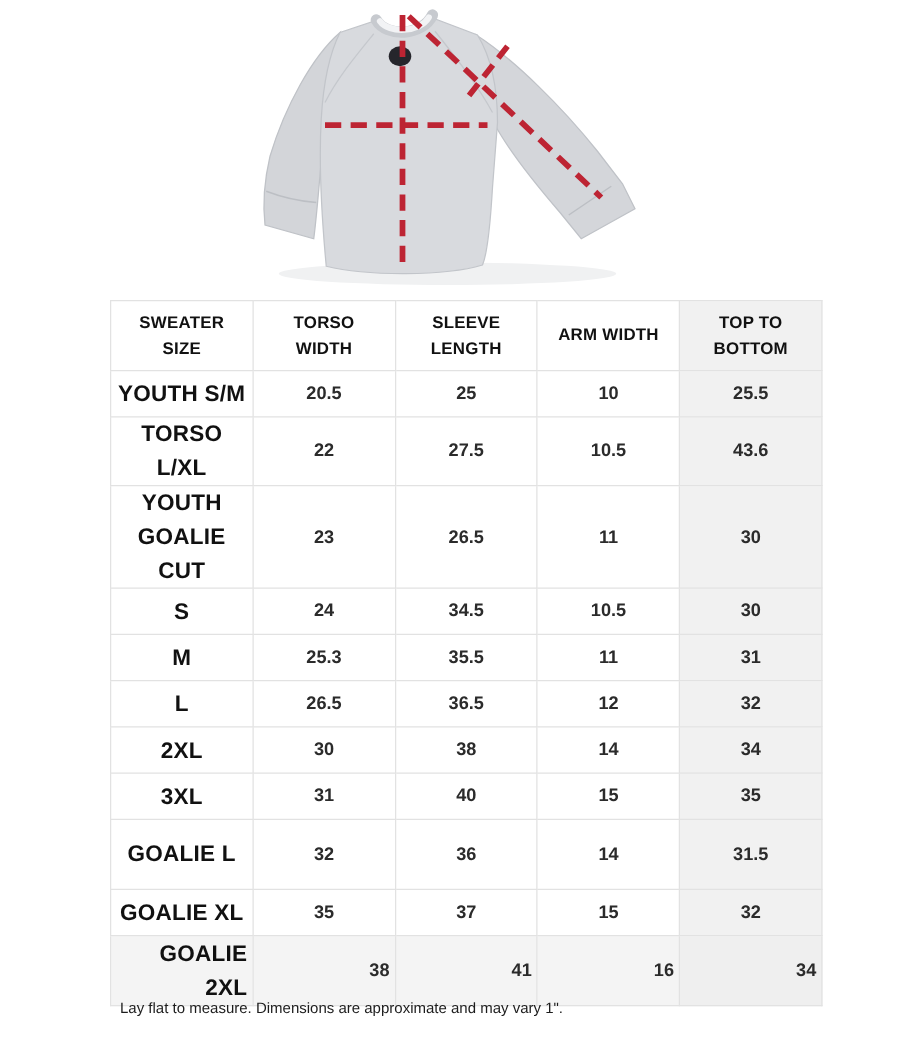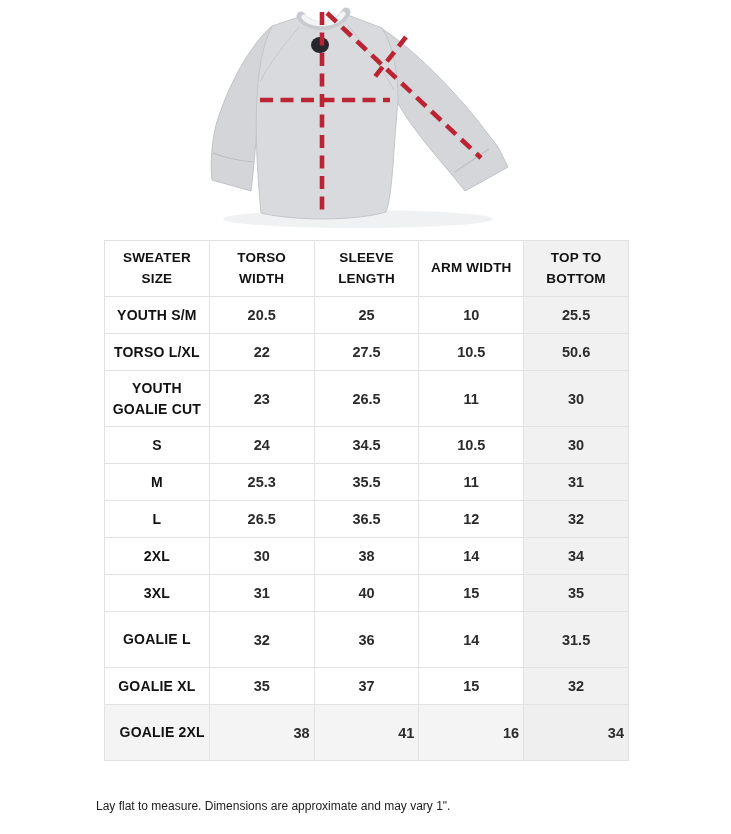--- a/index.html
+++ b/index.html
@@ -7,36 +7,36 @@
     width:731px; height:834px; background:#ffffff; position:relative;
     font-family:"Liberation Sans", sans-serif; color:#1a1a1a;
     -webkit-font-smoothing:antialiased;
   }
   .jersey-area {
     position:absolute; left:198px; top:0; width:334px; height:238px;
   }
   .jersey-area svg { display:block; width:100%; height:100%; }
 
   table.size-table {
-    position:absolute; left:104px; top:240px; width:525px;
+    position:absolute; left:88px; top:240px; width:570px;
     border-collapse:collapse; table-layout:fixed;
   }
   .size-table th, .size-table td {
     border:1px solid #e2e2e2; text-align:center; vertical-align:middle;
     padding:0 4px; background:#ffffff;
   }
   .size-table th {
     height:55px; font-size:13.5px; font-weight:bold; color:#111;
     white-space:pre-line; line-height:1.55; letter-spacing:.2px;
   }
   .size-table td {
     height:36px; font-size:14.5px; color:#2b2b2b;font-weight:bold;
   }
   .size-table td.size-cell {
-    font-weight:bold; font-size:14px; color:#111;
+    font-weight:bold; font-size:18px; color:#111;
     white-space:pre-line; line-height:1.5; letter-spacing:.2px;
   }
   .size-table tr.tall td { height:55px; }
   .size-table th.hl, .size-table td.hl { background:#f1f1f1; }
   .size-table tr.shaded td { background:#f4f4f4;text-align:right; }
   .size-table tr.shaded td.hl { background:#efefef; }
 
   .footnote {
     position:absolute; left:96px; top:799px; width:600px;
     font-size:12px; color:#1c1c1c; line-height:1.2;
@@ -113,21 +113,21 @@
         <td>20.5</td>
         <td>25</td>
         <td>10</td>
         <td class="hl">25.5</td>
       </tr>
       <tr>
         <td class="size-cell">TORSO L/XL</td>
         <td>22</td>
         <td>27.5</td>
         <td>10.5</td>
-        <td class="hl">50.6</td>
+        <td class="hl">43.6</td>
       </tr>
       <tr class="tall">
         <td class="size-cell">YOUTH
 GOALIE CUT</td>
         <td>23</td>
         <td>26.5</td>
         <td>11</td>
         <td class="hl">30</td>
       </tr>
       <tr>

